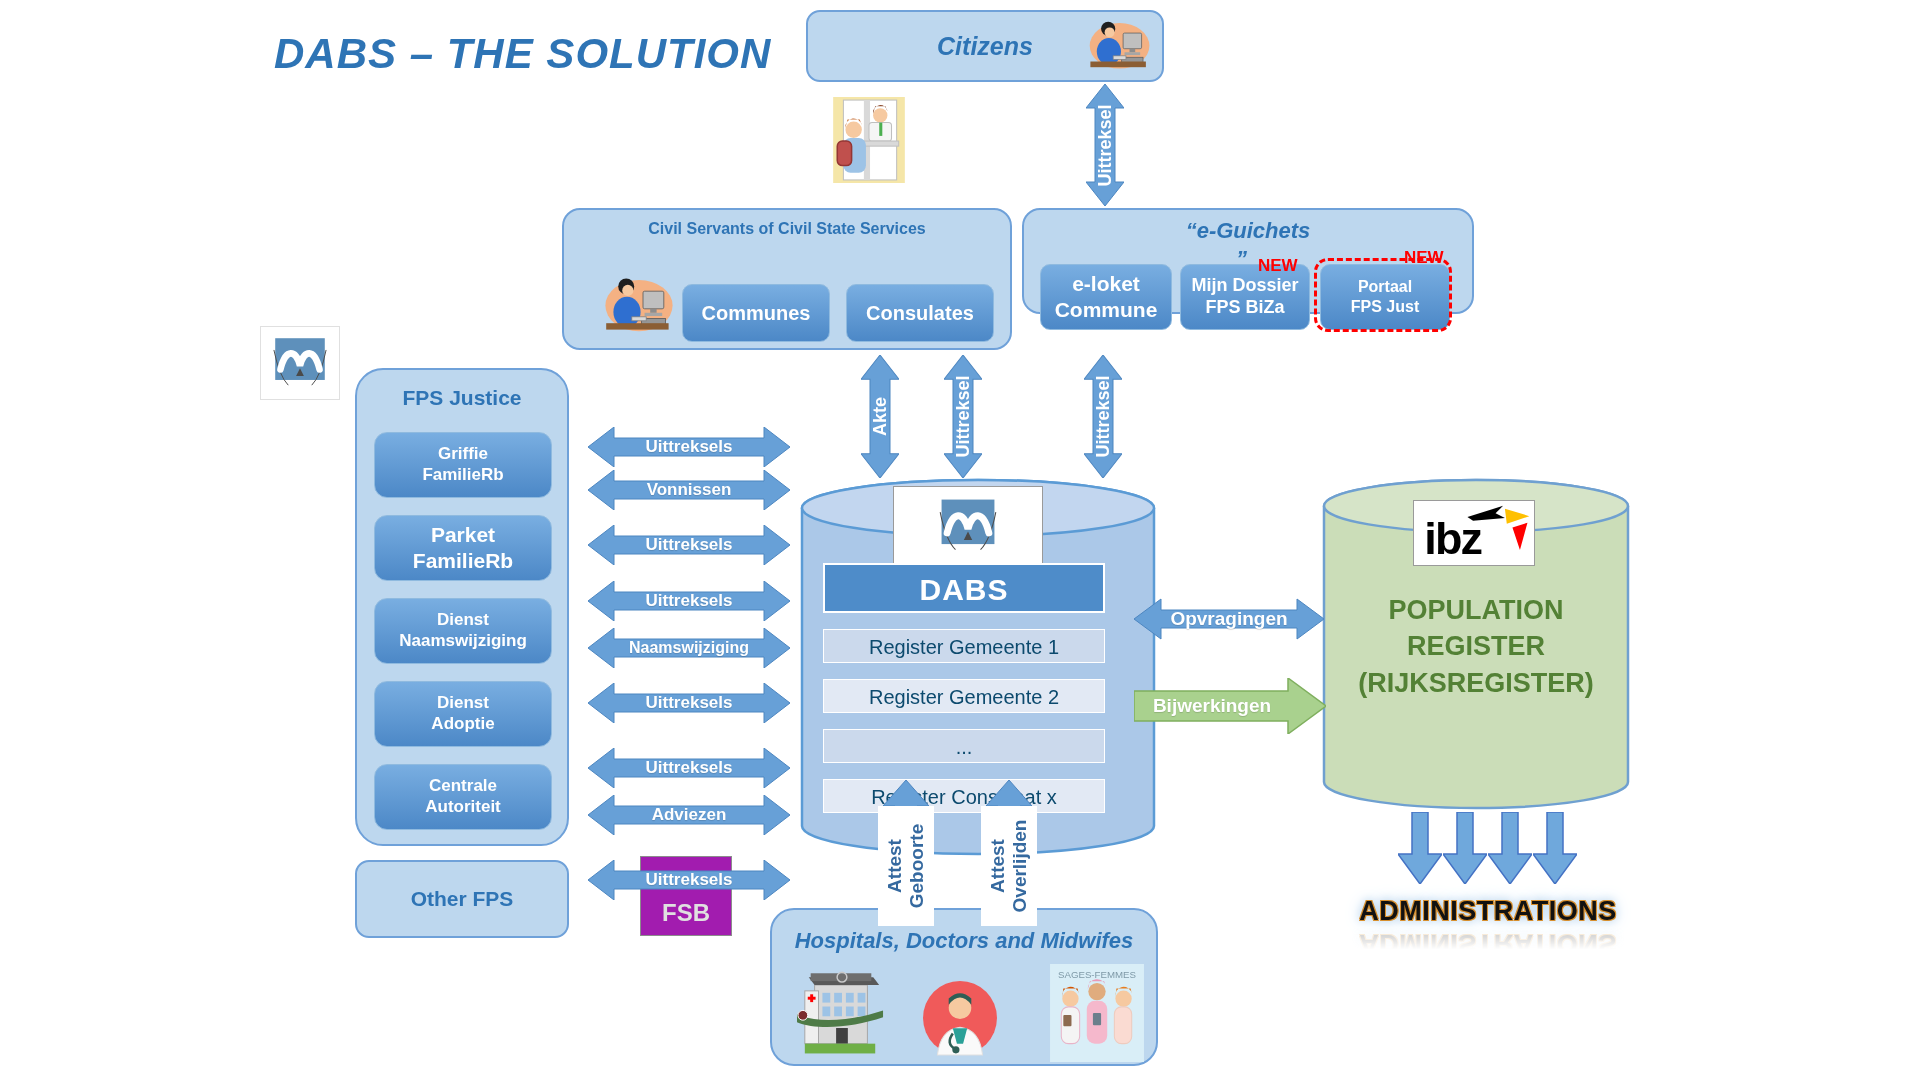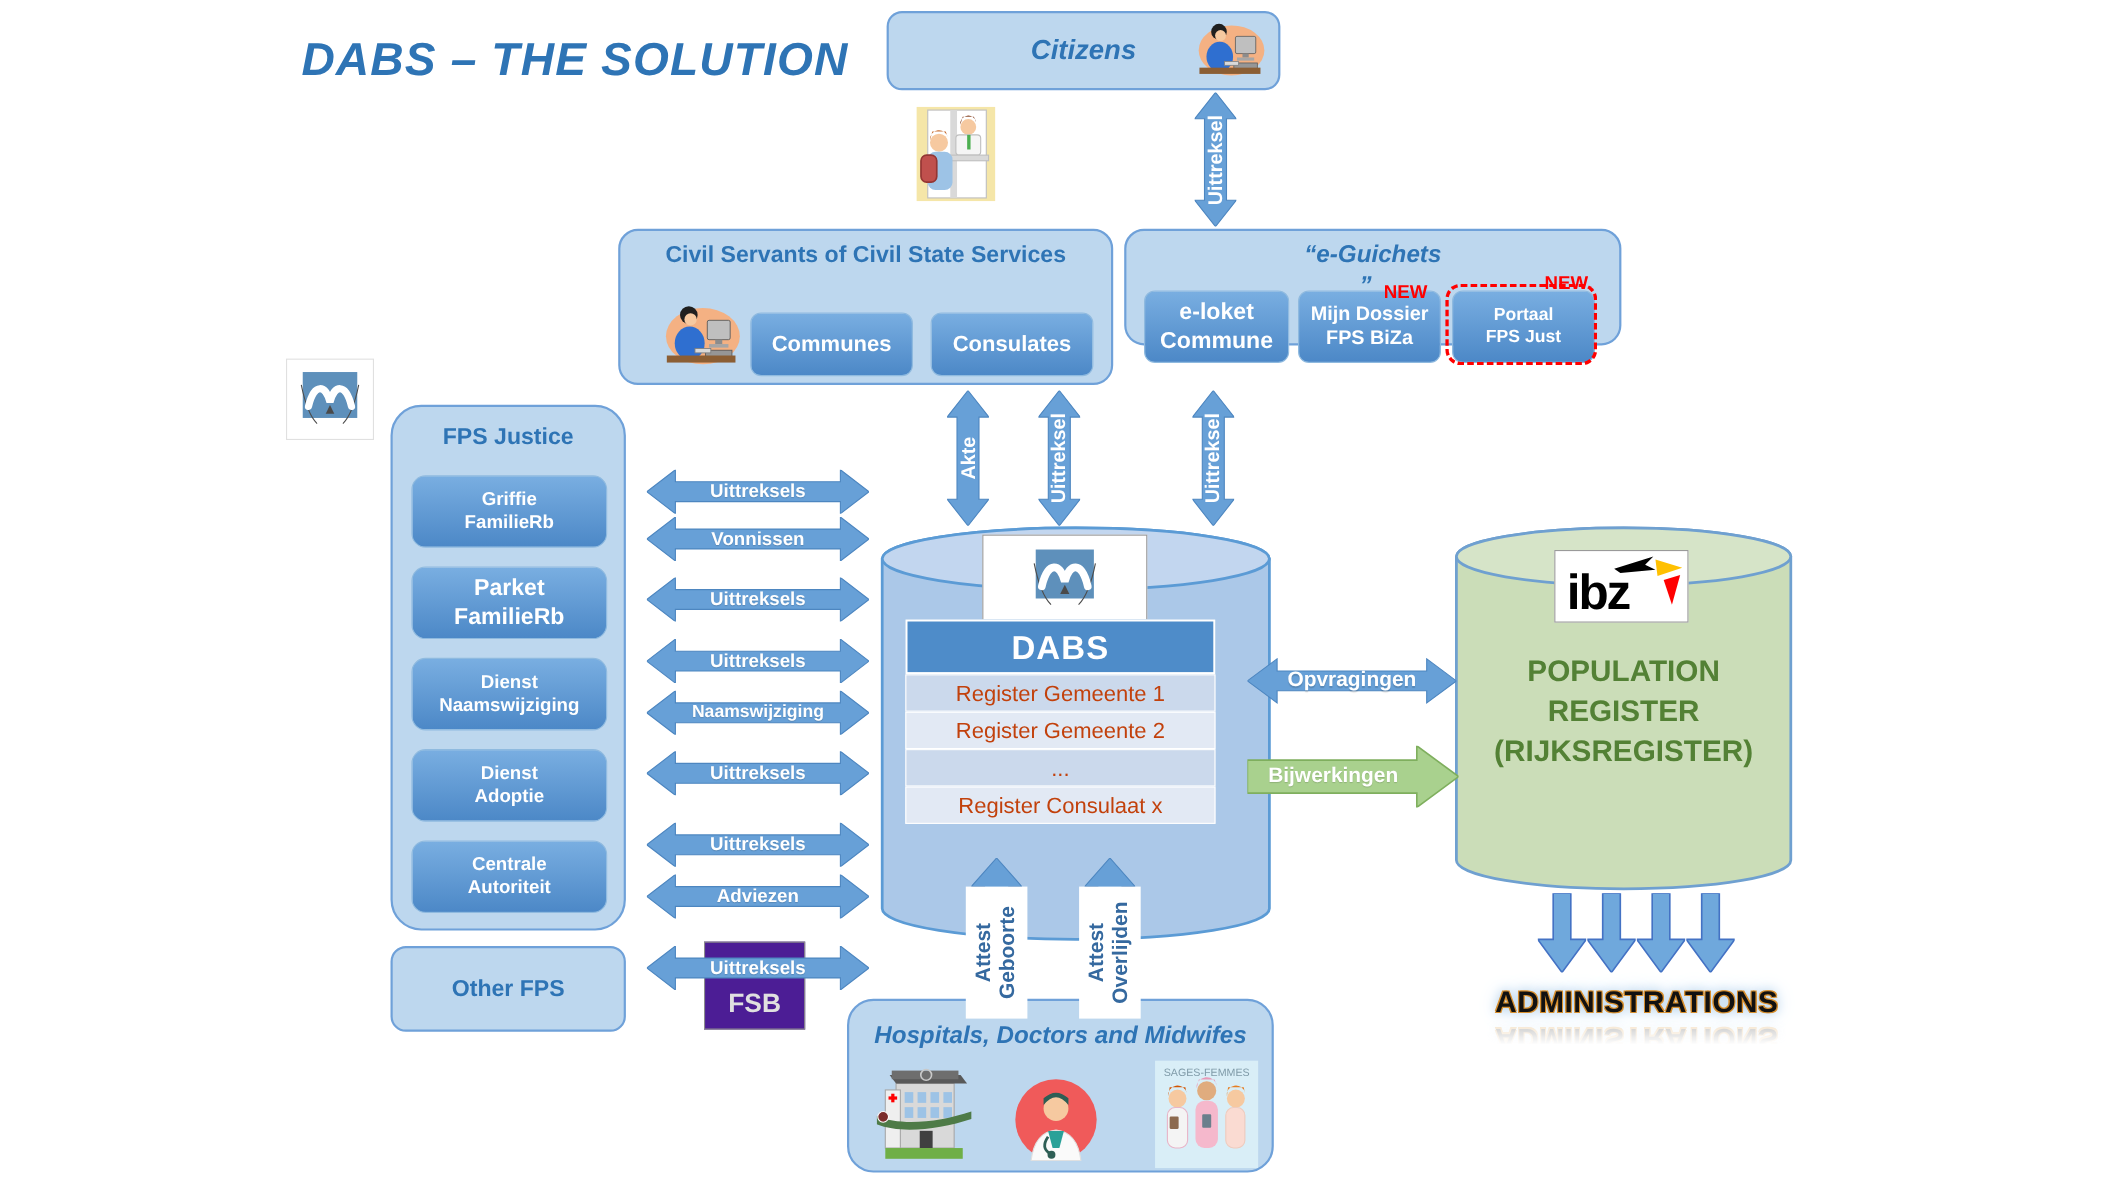--- a/index.html
+++ b/index.html
@@ -26,34 +26,34 @@
   .vlabel span{transform:rotate(-90deg);white-space:nowrap;color:#fff;font-weight:bold;font-size:18px;}
   .arrow-fill{fill:#67A0D7;stroke:#4D86C0;stroke-width:1;}
   
   .uparrow{position:absolute;width:46px;height:140px;z-index:4;}
   .attest-label{position:absolute;width:120px;height:56px;background:#fff;z-index:5;
                 display:flex;flex-direction:column;align-items:center;justify-content:center;
                 transform:rotate(-90deg);color:#35699F;font-weight:bold;font-size:19px;line-height:1.15;}
   .table{position:absolute;left:823px;top:563px;width:282px;z-index:2;}
   .table-header{height:50px;line-height:50px;text-align:center;background:#4E8CC9;color:#fff;
                 font-weight:bold;font-size:30px;letter-spacing:1px;border:2px solid #FFF;box-sizing:border-box;}
-  .table-row{height:34px;line-height:34px;margin-top:0;text-align:center;color:#c2410c;
+  .table-row{height:34px;line-height:34px;margin-top:16px;text-align:center;color:#0c4a6e;
              font-size:20px;border:1px solid #fff;box-sizing:border-box;}
   .row-a{background:#CBD9EC;} .row-b{background:#E2E9F4;}
   .new-badge{position:absolute;color:#FF0000;font-weight:bold;font-size:17px;z-index:6;}
   .admin-text{position:absolute;left:1352px;width:272px;text-align:center;font-size:27px;font-weight:800;
               color:#111;letter-spacing:.5px;
               text-shadow:-1px -1px 0 #D78F2E,1px -1px 0 #D78F2E,-1px 1px 0 #D78F2E,1px 1px 0 #D78F2E,
                           0 0 10px #9CC3E6,0 0 18px #BDD7EE;}
   .admin-reflect{opacity:.22;transform:scaleY(-1);
                  -webkit-mask-image:linear-gradient(to top,#000 10%,transparent 70%);
                  mask-image:linear-gradient(to top,#000 10%,transparent 70%);}
   .pop-text{position:absolute;left:1322px;top:592px;width:308px;text-align:center;z-index:2;
             color:#538135;font-weight:800;font-size:27px;line-height:1.35;}
-  .fsb{position:absolute;left:640px;top:856px;width:92px;height:80px;background:#4c1d95;
+  .fsb{position:absolute;left:640px;top:856px;width:92px;height:80px;background:#a21caf;
        border:1px solid #8C8C8C;z-index:2;display:flex;align-items:flex-end;justify-content:center;
        color:#E0E0E0;font-weight:bold;font-size:24px;padding-bottom:8px;box-sizing:border-box;}
   .logo-frame{position:absolute;background:#fff;border:1px solid #9a9a9a;z-index:2;
               display:flex;align-items:center;justify-content:center;}
 </style>
 </head>
 <body>
 
 <div class="page">
 
@@ -93,21 +93,21 @@
   <div class="varrow" style="left:1086px;top:84px;height:122px;">
     <svg viewBox="0 0 38 122" preserveAspectRatio="none">
         <path class="arrow-fill" d="M19,0 L38,24 L29,24 L29,98 L38,98 L19,122 L0,98 L9,98 L9,24 L0,24 Z"></path>
       </svg>
     <span class="vlabel">
         <span>Uittreksel</span>
       </span>
   </div>
 
   <div class="box" style="left:562px;top:208px;width:450px;height:142px;">
-    <div class="box-title" style="text-align:center;margin-top:10px;font-size:21px;">Civil Servants of Civil State Services</div>
+    <div class="box-title" style="text-align:center;margin-top:10px;font-size:16px;">Civil Servants of Civil State Services</div>
     <svg class="abs" style="left:28px;top:62px;" width="86" height="72" viewBox="0 0 100 90">
       <ellipse cx="55" cy="42" rx="42" ry="32" fill="#F4B183"></ellipse>
       <rect x="60" y="24" width="26" height="22" rx="2" fill="#BFBFBF" stroke="#595959"></rect>
       <rect x="69" y="46" width="8" height="5" fill="#8C8C8C"></rect>
       <rect x="62" y="51" width="22" height="4" fill="#A6A6A6"></rect>
       <rect x="58" y="58" width="30" height="8" fill="#969696" stroke="#595959"></rect>
       <ellipse cx="40" cy="50" rx="17" ry="19" fill="#2F6FD0"></ellipse>
       <circle cx="39" cy="18" r="10" fill="#1F1F1F"></circle>
       <circle cx="41" cy="23" r="7" fill="#F6C9A0"></circle>
       <rect x="46" y="56" width="18" height="5" fill="#D9D9D9" stroke="#7F7F7F"></rect>

